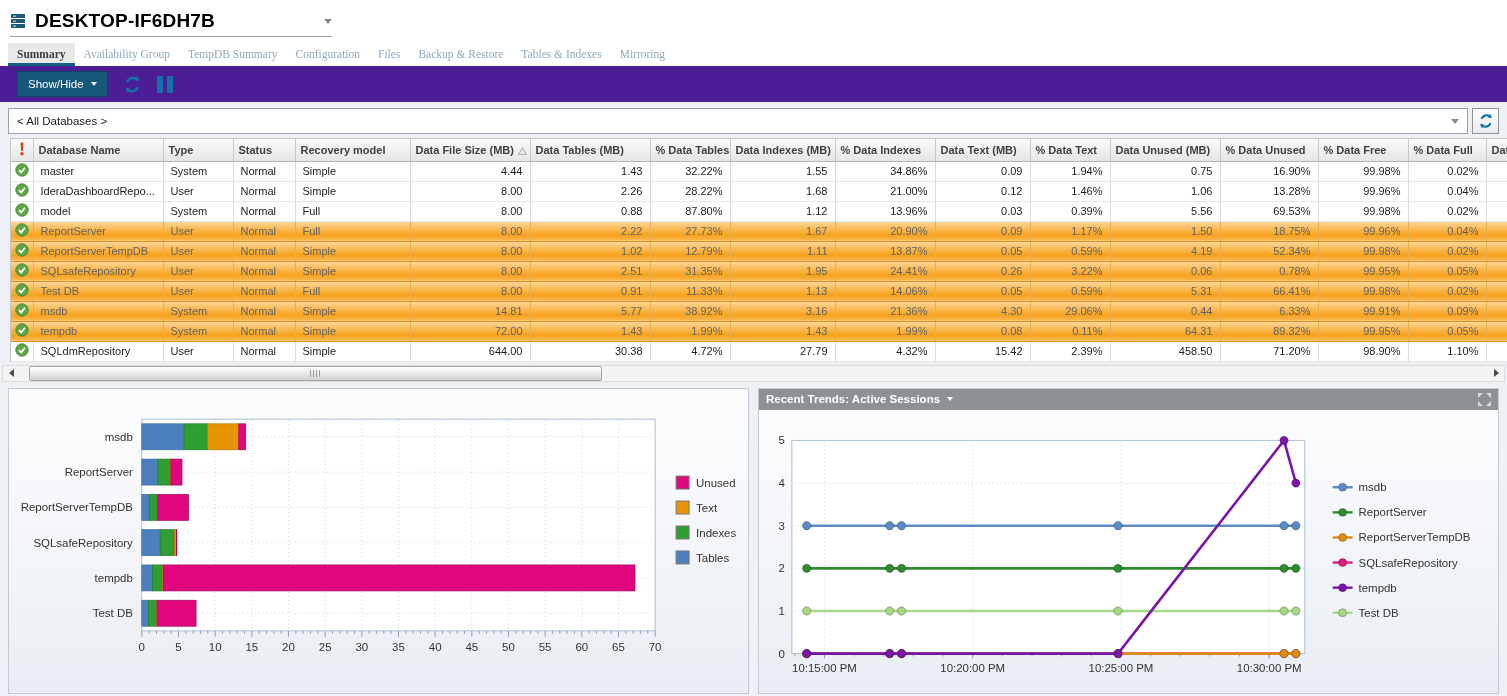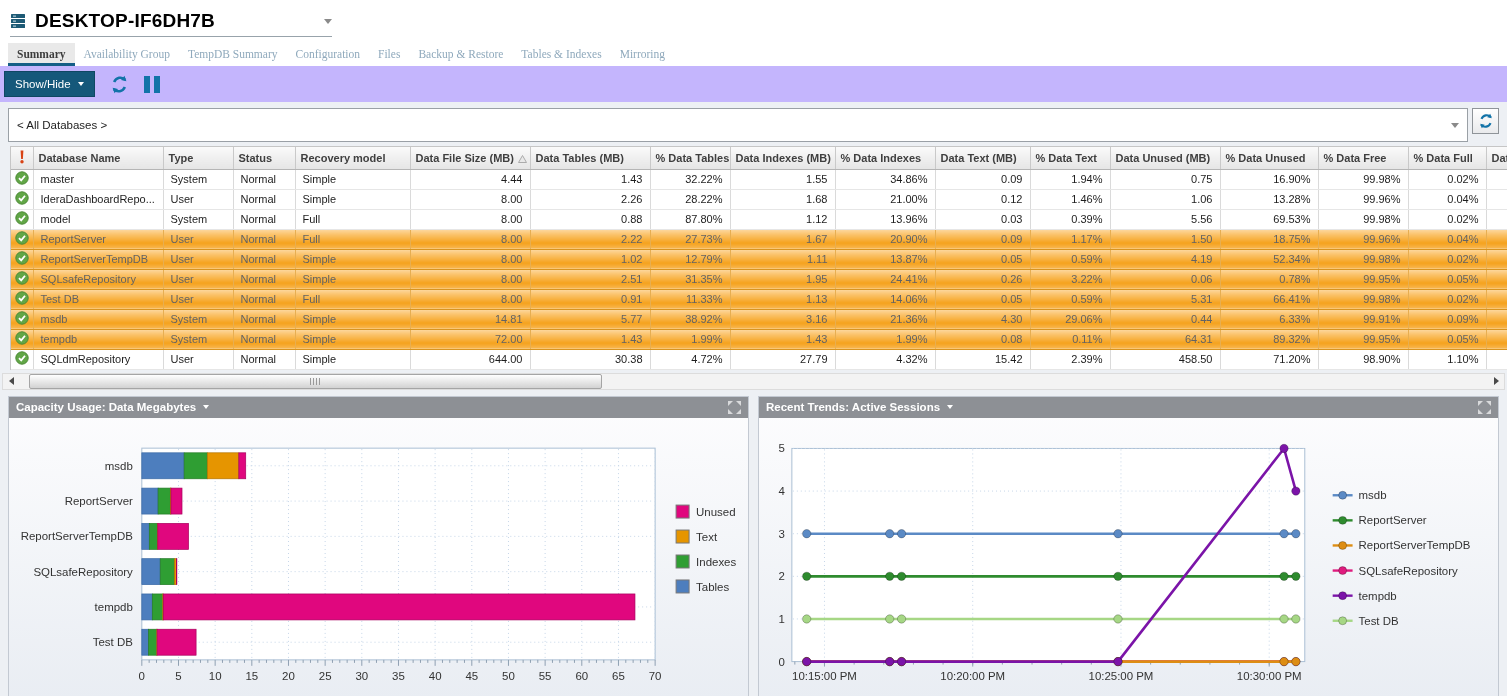--- a/index.html
+++ b/index.html
@@ -16,29 +16,29 @@
     border-bottom:1px solid #98a3ab; padding-bottom:4px; cursor:pointer; }
   .server-name { color:#000000; font-weight:bold; font-size:19px; flex:1; letter-spacing:.2px; }
   .tri-down { width:0; height:0; border-left:4px solid transparent; border-right:4px solid transparent; border-top:5px solid #8a8a8a; display:inline-block; }
   .tri-down.white { border-top-color:#ffffff; border-left-width:4px; border-right-width:4px; }
   .tri-down.sm { border-left-width:3px; border-right-width:3px; border-top-width:4px; }
   
   .tabbar { display:flex; align-items:flex-end; height:26px; padding-left:8px;font-family:Liberation Serif, serif; }
   .tab { padding:5px 9px 6px; font-size:11.5px; color:#8fa9bc; cursor:pointer; white-space:nowrap; }
   .tab.active { background:#e9e9e9; color:#3c3c3c; font-weight:bold; border-bottom:3px solid #145e86; padding-bottom:3px; }
   
-  .toolbar { height:36px; background:#c4b5fd; display:flex; align-items:center; gap:15px; padding-left:4px; }
+  .toolbar { height:36px; background:#4c1d95; display:flex; align-items:center; gap:15px; padding-left:17px; }
   .showhide { background:#15587a; color:#fff; font-size:11.5px; border:1px solid #0f4763;
     padding:6px 10px; display:flex; align-items:center; gap:7px; cursor:pointer; font-family:inherit; }
   .icon-btn { display:inline-flex; align-items:center; justify-content:center; cursor:pointer; }
   .pause-bars { display:inline-flex; gap:4px; }
   .pause-bars span { width:6px; height:17px; background:#1273a8; display:inline-block; }
   
   .content { background:#edf0f4; height:594px; padding-top:6px; }
-  .filter-row { margin:0 8px 4px 8px; display:flex; gap:4px; height:34px; }
+  .filter-row { margin:0 8px 4px 8px; display:flex; gap:4px; height:26px; }
   .db-filter { flex:1; background:#fff; border:1px solid #9aa0a6; display:flex; align-items:center;
     padding:0 8px; font-size:11.5px; color:#222; cursor:pointer; }
   .db-filter .lbl { flex:1; }
   .refresh-sq { width:27px; height:26px; background:linear-gradient(#ffffff,#e9eaec); border:1px solid #8f9499;
     display:flex; align-items:center; justify-content:center; cursor:pointer; padding:0; }
   
   .grid-wrap { margin:0 10px; background:#fff; overflow:hidden; width:1503px; border:1px solid #c6c6c6; border-bottom:none; }
   table { border-collapse:collapse; table-layout:fixed; width:1515px; font-size:11px; }
   th { height:22px; background:linear-gradient(#fafafa,#e5e5e5); border-right:1px solid #c9c9c9;
     border-bottom:1px solid #b5b5b5; color:#3f3f3f; text-align:left; padding:0 5px; font-size:11px;
@@ -423,33 +423,20 @@
           <i></i>
         </div>
     </div>
     <span class="hs-arrow">
         <span class="tri-right"></span>
       </span>
   </div>
 
   <div class="panels">
     <div class="panel">
-      <div class="panel-header">
-        <span>Capacity Usage: Data Megabytes</span>
-        <span class="tri-down white sm"></span>
-        <span class="spacer"></span>
-        <svg width="13" height="13" viewBox="0 0 13 13">
-          <g fill="#d9dadc">
-            <polygon points="0,0 5,0 0,5"></polygon>
-              <polygon points="13,0 13,5 8,0"></polygon>
-            <polygon points="0,13 0,8 5,13"></polygon>
-              <polygon points="13,13 8,13 13,8"></polygon>
-          </g>
-        </svg>
-      </div>
       <div class="panel-body">
         <svg id="barchart" viewBox="0 0 740 283">
             <rect x="133" y="30" width="514" height="212" fill="#ffffff" stroke="#aabfd4" stroke-width="1"></rect>
             <line x1="169.71428571428572" y1="31" x2="169.71428571428572" y2="241" stroke="#c6d6e8" stroke-dasharray="1 3"></line>
             <line x1="206.42857142857144" y1="31" x2="206.42857142857144" y2="241" stroke="#c6d6e8" stroke-dasharray="1 3"></line>
             <line x1="243.14285714285714" y1="31" x2="243.14285714285714" y2="241" stroke="#c6d6e8" stroke-dasharray="1 3"></line>
             <line x1="279.8571428571429" y1="31" x2="279.8571428571429" y2="241" stroke="#c6d6e8" stroke-dasharray="1 3"></line>
             <line x1="316.57142857142856" y1="31" x2="316.57142857142856" y2="241" stroke="#c6d6e8" stroke-dasharray="1 3"></line>
             <line x1="353.2857142857143" y1="31" x2="353.2857142857143" y2="241" stroke="#c6d6e8" stroke-dasharray="1 3"></line>
             <line x1="390" y1="31" x2="390" y2="241" stroke="#c6d6e8" stroke-dasharray="1 3"></line>

